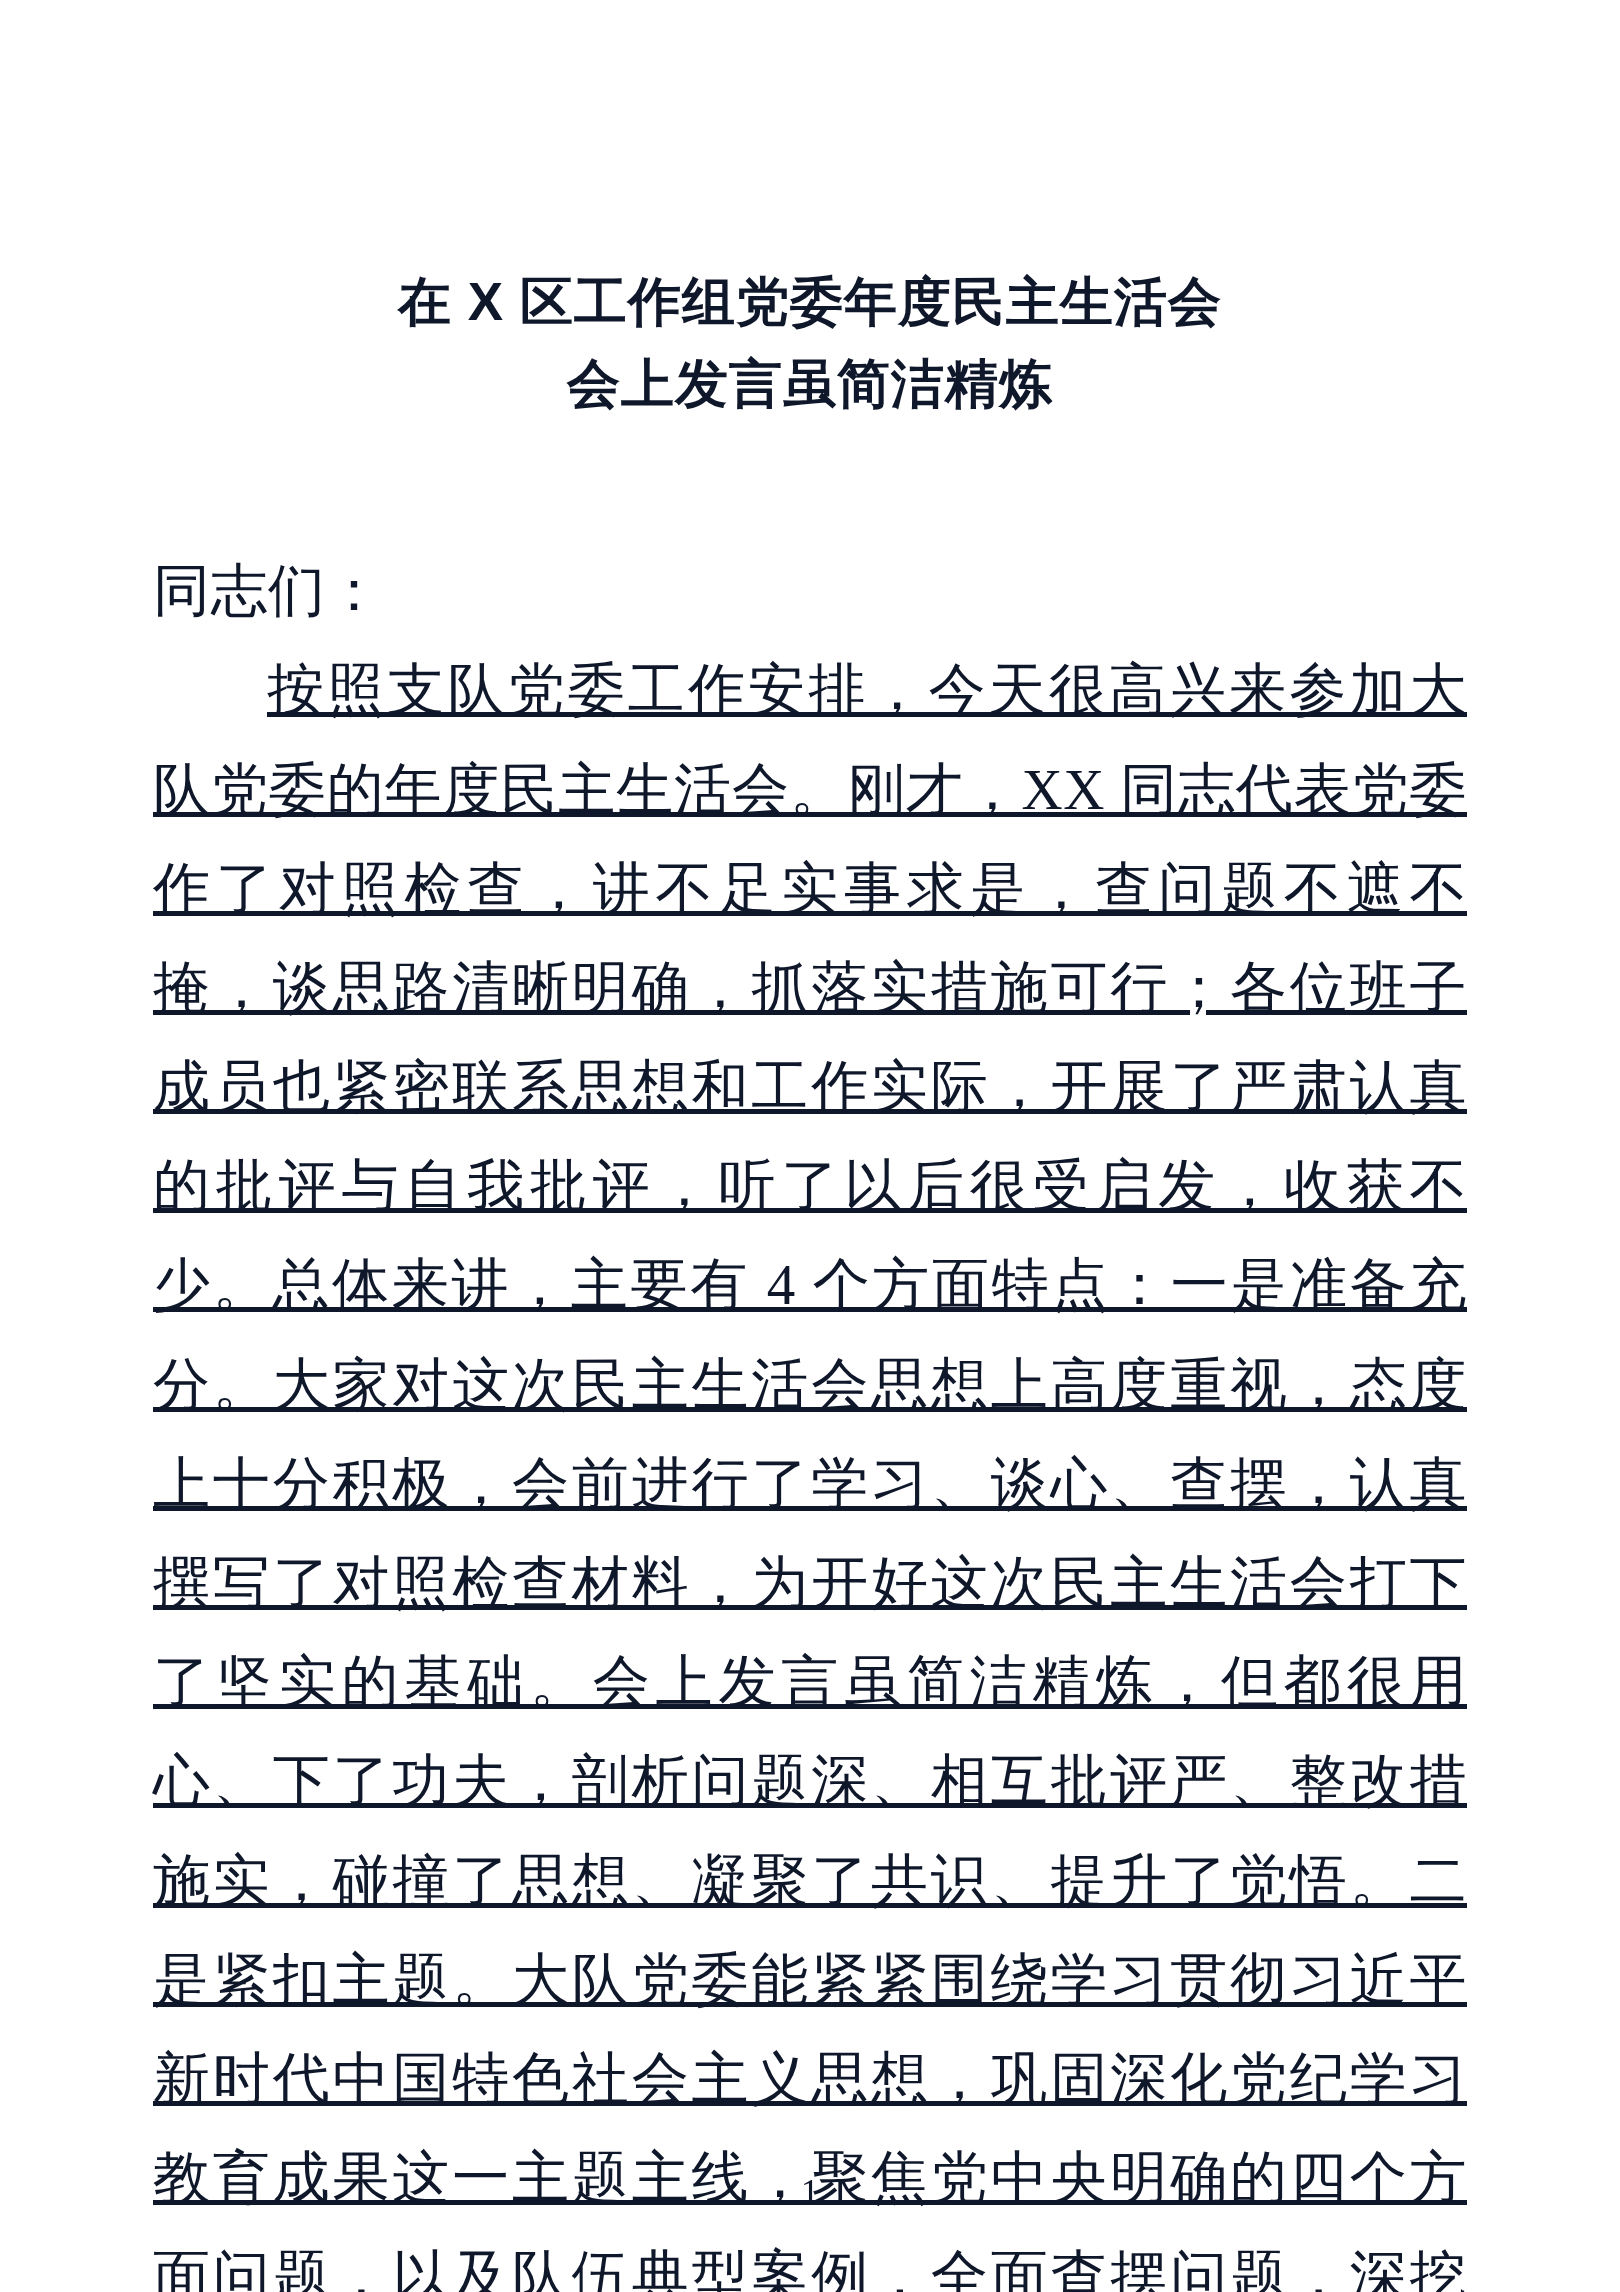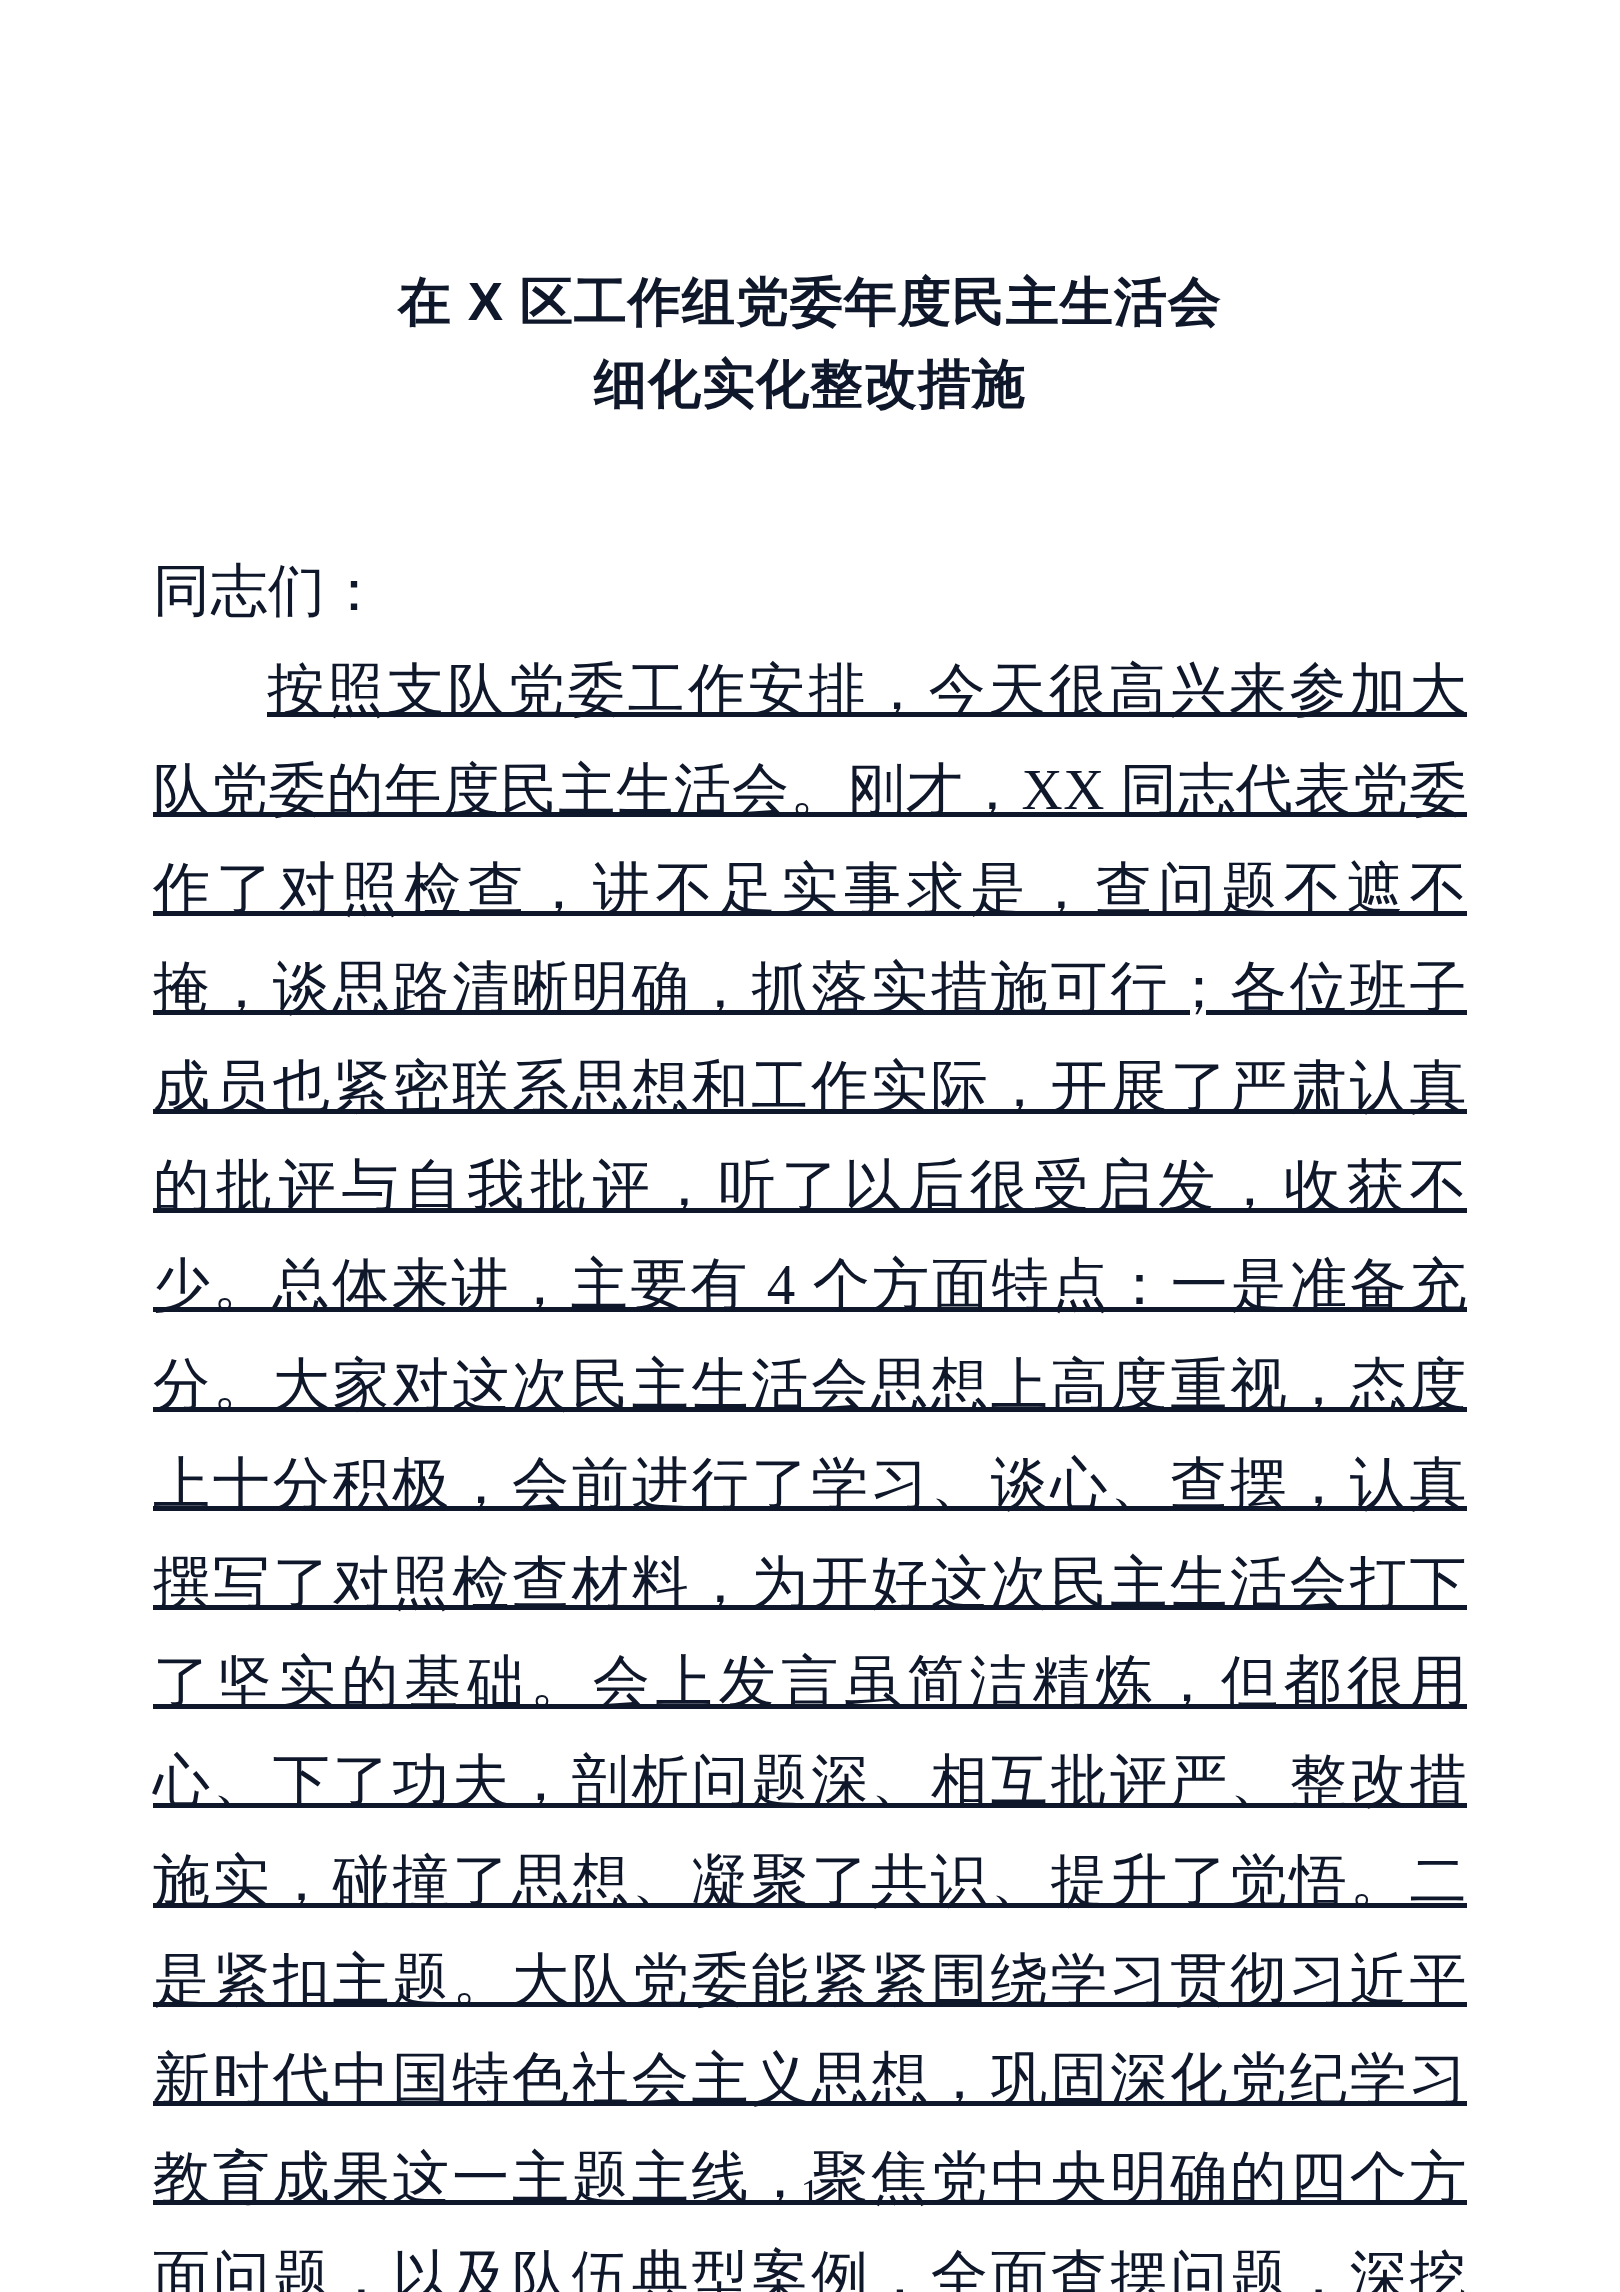--- a/index.html
+++ b/index.html
@@ -62,21 +62,21 @@
   }
 </style>
 </head>
 <body>
 
 <div class="page">
   <div class="content">
 
     <h1 class="doc-title">
       <span class="title-line">在 X 区工作组党委年度民主生活会</span><br>
-      <span class="title-line">细化实化整改措施</span>
+      <span class="title-line">会上发言虽简洁精炼</span>
     </h1>
 
     <div class="doc-body">
       <p class="salutation">同志们：</p>
       <p class="para">按照支队党委工作安排，今天很高兴来参加大队党委的年度民主生活会。刚才，XX 同志代表党委作了对照检查，讲不足实事求是，查问题不遮不掩，谈思路清晰明确，抓落实措施可行；各位班子成员也紧密联系思想和工作实际，开展了严肃认真的批评与自我批评，听了以后很受启发，收获不少。总体来讲，主要有 4 个方面特点：一是准备充分。大家对这次民主生活会思想上高度重视，态度上十分积极，会前进行了学习、谈心、查摆，认真撰写了对照检查材料，为开好这次民主生活会打下了坚实的基础。会上发言虽简洁精炼，但都很用心、下了功夫，剖析问题深、相互批评严、整改措施实，碰撞了思想、凝聚了共识、提升了觉悟。二是紧扣主题。大队党委能紧紧围绕学习贯彻习近平新时代中国特色社会主义思想，巩固深化党纪学习教育成果这一主题主线，聚焦党中央明确的四个方面问题，以及队伍典型案例，全面查摆问题，深挖问题症结，深刻进行党性分析，细化实化整改措施。可以说，紧扣主题，瞄准靶心。三是直面问题。每名同志都能联系自身工作学习实际，</p>
     </div>
 
   </div>
 
   <div class="page-number">1</div>

